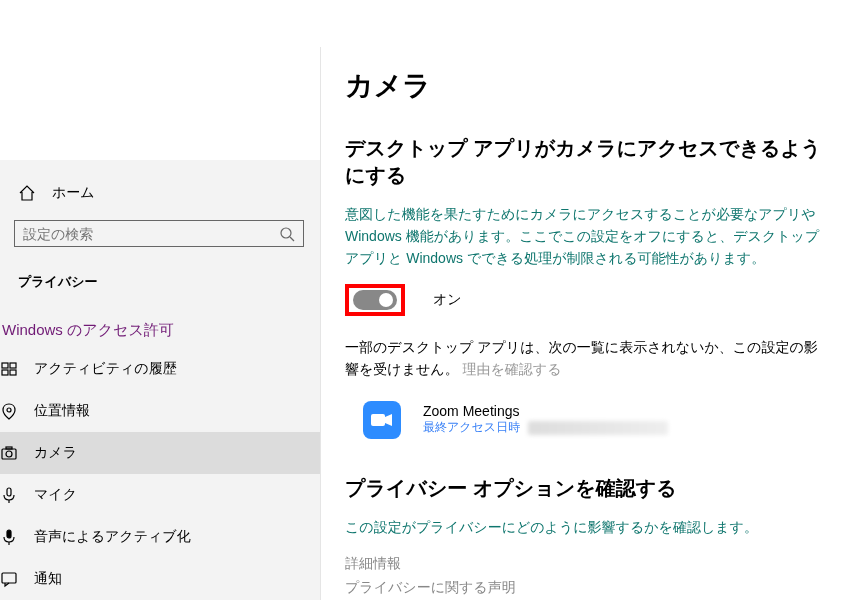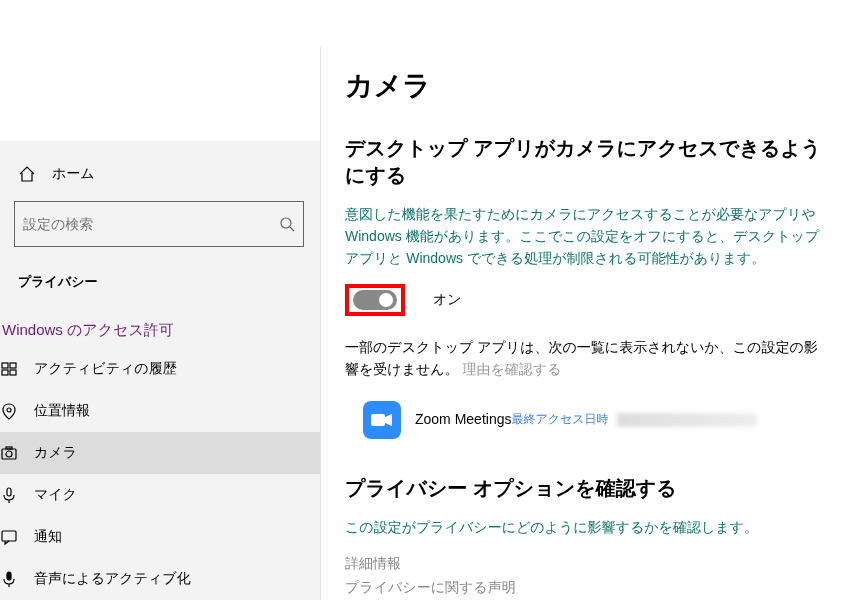--- a/index.html
+++ b/index.html
@@ -9,42 +9,42 @@
     .titlebar-left { display: flex; align-items: center; gap: 16px; }
     .back-btn { width: 32px; height: 32px; display: flex; align-items: center; justify-content: center; cursor: pointer; }
     .title { font-size: 13px; }
     .titlebar-right { margin-left: auto; display: flex; }
     .win-btn { width: 46px; height: 32px; display: flex; align-items: center; justify-content: center; cursor: pointer; }
     .body { display: flex; flex: 1; overflow: hidden; align-items: flex-end; }
     .sidebar { width: 320px; background: #f3f3f3; padding: 16px 0 0 0; display: flex; flex-direction: column; overflow-y: auto; }
     .home-row { display: flex; align-items: center; gap: 16px; padding: 8px 18px; cursor: pointer; }
     .home-icon { width: 18px; height: 18px; display: flex; align-items: center; justify-content: center; }
     .search-wrap { padding: 10px 14px 14px 14px; }
-    .search-box { width: 290px; height: 46px; border: 1px solid #666; background: #f3f3f3; display: flex; align-items: center; padding: 0 8px; }
+    .search-box { width: 290px; height: 27px; border: 1px solid #666; background: #f3f3f3; display: flex; align-items: center; padding: 0 8px; }
     .search-box input { flex: 1; border: none; outline: none; background: transparent; font-size: 14px; }
     .search-icon { width: 16px; height: 16px; color: #555; }
     .section-label { font-size: 13px; font-weight: 600; padding: 12px 18px 10px 18px; color: #000; }
     .section-sub { font-size: 15px; color: #701a75; padding: 20px 18px 8px 2px; }
     .nav-item { display: flex; align-items: center; gap: 16px; padding: 12px 0; cursor: pointer; font-size: 14px; }
     .nav-item.active { background: #dcdcdc; }
     .nav-icon { width: 18px; height: 18px; display: flex; align-items: center; justify-content: center; flex-shrink: 0; }
     .content { flex: 1; padding: 20px 24px 0 24px; overflow-y: auto; position: relative; border-left: 1px solid #e5e5e5; }
     h1 { font-size: 28px; font-weight: 600; margin-bottom: 30px; }
     h2 { font-size: 20px; font-weight: 600; margin-bottom: 14px; }
     .desc { font-size: 14px; color: #0f766e; line-height: 1.6; margin-bottom: 14px; }
     .toggle-row { display: flex; align-items: center; gap: 28px; margin-bottom: 20px; }
     .toggle-highlight { border: 4px solid #ff0000; padding: 2px 4px; display: inline-flex; }
     .toggle { width: 44px; height: 20px; border-radius: 10px; background: #888; position: relative; cursor: pointer; }
     .toggle-knob { position: absolute; width: 14px; height: 14px; background: #fff; border-radius: 50%; top: 3px; right: 4px; }
     .toggle-label { font-size: 14px; }
     .note { font-size: 14px; color: #000; line-height: 1.6; margin-bottom: 14px; }
     .note .link { color: #999; cursor: pointer; }
     .app-item { display: flex; align-items: center; gap: 14px; padding: 6px 0 6px 18px; margin-bottom: 30px; }
     .app-icon { width: 38px; height: 38px; background: #2d8cff; border-radius: 8px; display: flex; align-items: center; justify-content: center; color: #fff; }
-    .app-info { display: flex; flex-direction: row; }
+    .app-info { display: flex; flex-direction: column; margin-left: 8px; }
     .app-name { font-size: 14px; }
     .app-meta { font-size: 12px; color: #3b82f6; display: flex; align-items: center; gap: 8px; }
     .blur { display: inline-block; width: 140px; height: 14px; background: linear-gradient(90deg,#ddd,#eee); filter: blur(2px); border-radius: 2px; }
     .link-list .link { display: block; color: #888; font-size: 14px; padding: 3px 0; cursor: pointer; }
     .link-list .link.first { color: #888; }
   </style>
 </head>
 <body>
 
 <div class="window">
@@ -117,36 +117,36 @@
               <path d="M4 9 C4 12 6 14 9 14 C12 14 14 12 14 9" stroke="#000" stroke-width="1.2" fill="none"></path>
               <line x1="9" y1="14" x2="9" y2="17" stroke="#000" stroke-width="1.2"></line>
             </svg>
         </span>
         <span>マイク</span>
       </div>
 
       <div class="nav-item">
         <span class="nav-icon">
           <svg width="18" height="18" viewBox="0 0 18 18">
-              <rect x="2" y="3" width="14" height="10" rx="1" stroke="#000" stroke-width="1.2" fill="none"></rect>
-              <path d="M5 13 L5 16 L9 13" stroke="#000" stroke-width="1.2" fill="none"></path>
-            </svg>
-        </span>
-        <span>通知</span>
-      </div>
-
-      <div class="nav-item">
-        <span class="nav-icon">
-          <svg width="18" height="18" viewBox="0 0 18 18">
               <rect x="7" y="2" width="4" height="8" rx="2" stroke="#000" stroke-width="1.2" fill="#000"></rect>
               <path d="M4 9 C4 12 6 14 9 14 C12 14 14 12 14 9" stroke="#000" stroke-width="1.2" fill="none"></path>
               <line x1="9" y1="14" x2="9" y2="17" stroke="#000" stroke-width="1.2"></line>
             </svg>
         </span>
         <span>音声によるアクティブ化</span>
+      </div>
+
+      <div class="nav-item">
+        <span class="nav-icon">
+          <svg width="18" height="18" viewBox="0 0 18 18">
+              <rect x="2" y="3" width="14" height="10" rx="1" stroke="#000" stroke-width="1.2" fill="none"></rect>
+              <path d="M5 13 L5 16 L9 13" stroke="#000" stroke-width="1.2" fill="none"></path>
+            </svg>
+        </span>
+        <span>通知</span>
       </div>
     </div>
 
     <div class="content">
       <h1>カメラ</h1>
 
       <h2>デスクトップ アプリがカメラにアクセスできるようにする</h2>
       <p class="desc">意図した機能を果たすためにカメラにアクセスすることが必要なアプリや Windows 機能があります。ここでこの設定をオフにすると、デスクトップアプリと Windows でできる処理が制限される可能性があります。</p>
 
       <div class="toggle-row">

